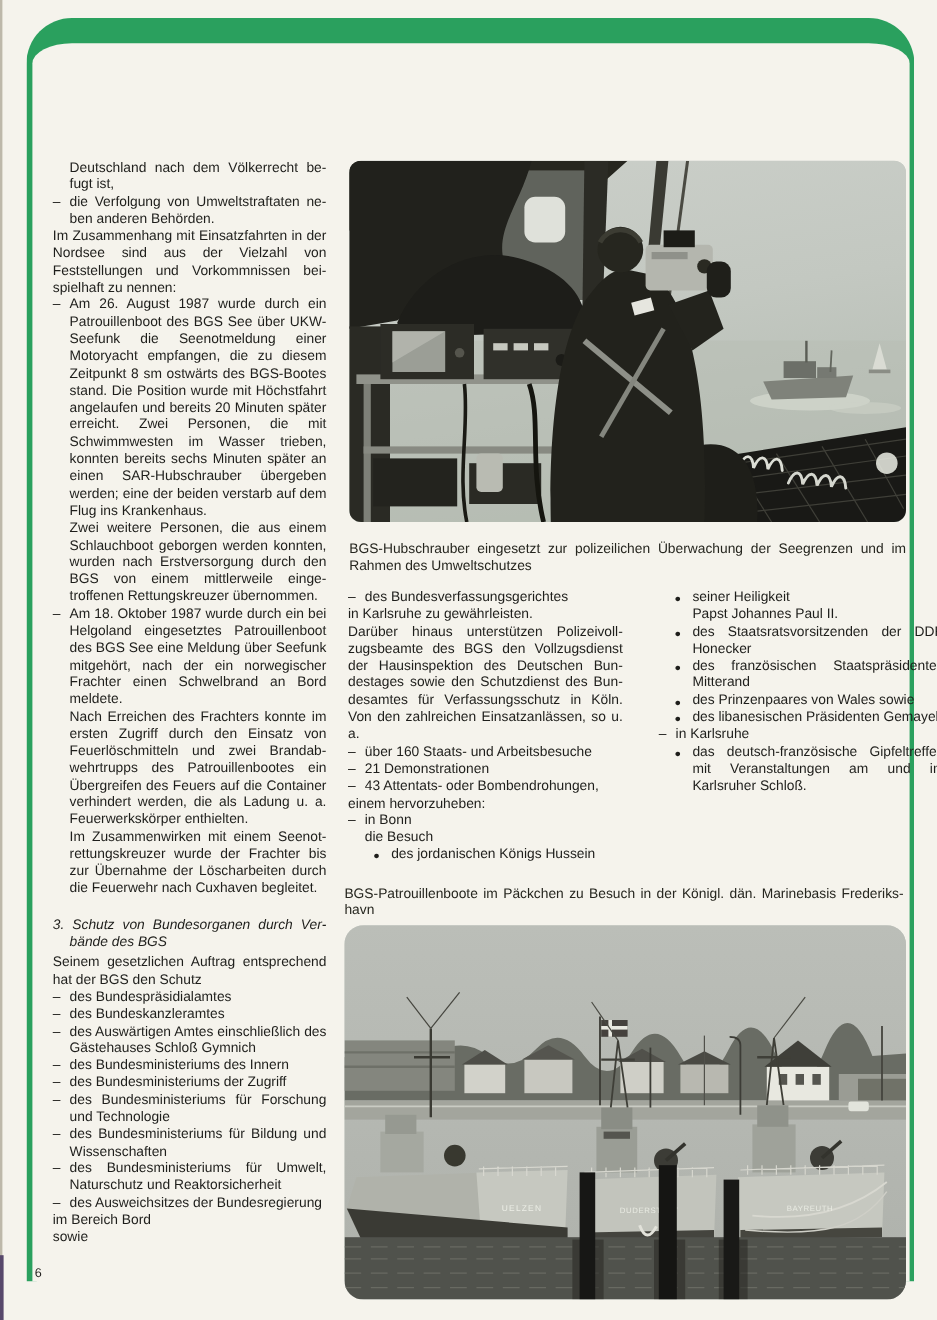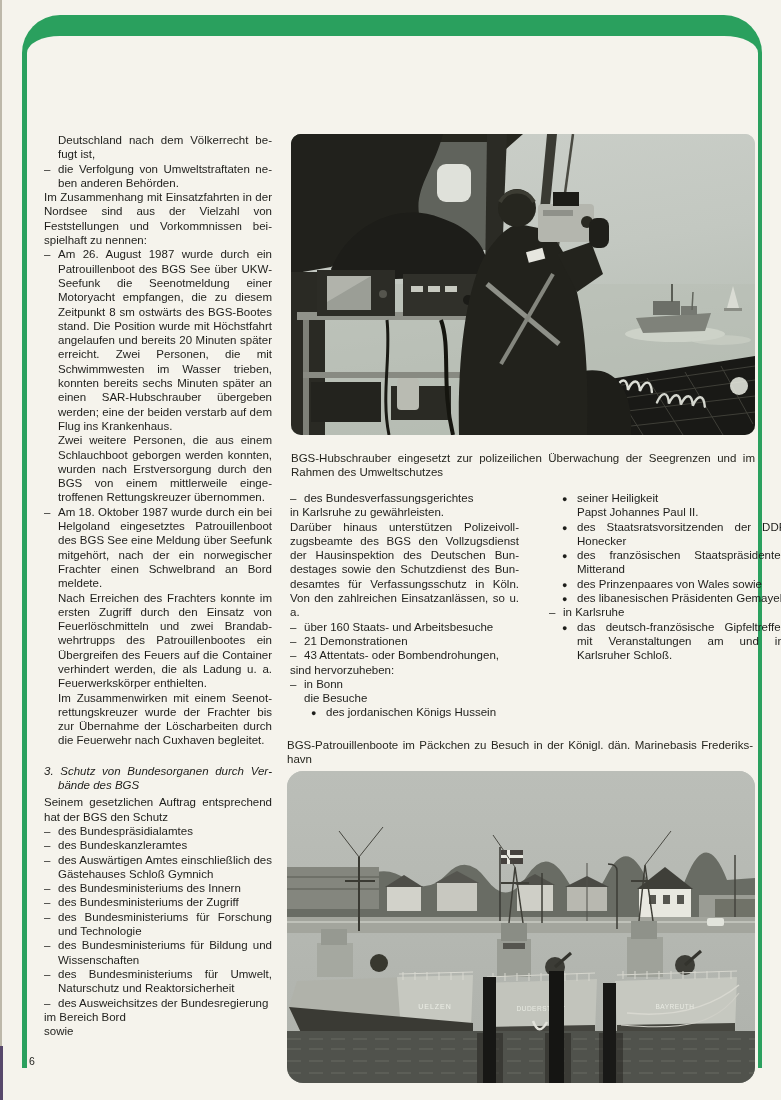--- a/index.html
+++ b/index.html
@@ -181,23 +181,23 @@
 
   <p class="caption" id="caption-1">BGS-Hubschrauber eingesetzt zur polizeilichen Überwachung der Seegrenzen und im Rahmen des Umweltschutzes</p>
 
   <div class="col" id="col-mid">
     <p class="dash">des Bundesverfassungsgerichtes</p>
     <p class="flush">in Karlsruhe zu gewährleisten.</p>
     <p class="flush">Darüber hinaus unterstützen Polizeivoll­zugsbeamte des BGS den Vollzugsdienst der Hausinspektion des Deutschen Bun­destages sowie den Schutzdienst des Bun­desamtes für Verfassungsschutz in Köln. Von den zahlreichen Einsatzanlässen, so u. a.</p>
     <p class="dash">über 160 Staats- und Arbeitsbesuche</p>
     <p class="dash">21 Demonstrationen</p>
     <p class="dash">43 Attentats- oder Bombendrohungen,</p>
-    <p class="flush">sind hervorzuheben:</p>
+    <p class="flush">einem hervorzuheben:</p>
     <p class="dash">in Bonn</p>
-    <p class="ind1">die Besuche</p>
+    <p class="ind1">die Besuch</p>
     <p class="b2">des jordanischen Königs Hussein</p>
   </div>
 
   <div class="col" id="col-right">
     <p class="rb1">seiner Heiligkeit</p>
     <p class="rb1cont">Papst Johannes Paul II.</p>
     <p class="rb1">des Staatsratsvorsitzenden der DDR Honecker</p>
     <p class="rb1">des französischen Staatspräsidenten Mitterand</p>
     <p class="rb1">des Prinzenpaares von Wales sowie</p>
     <p class="rb1">des libanesischen Präsidenten Ge­mayel</p>

